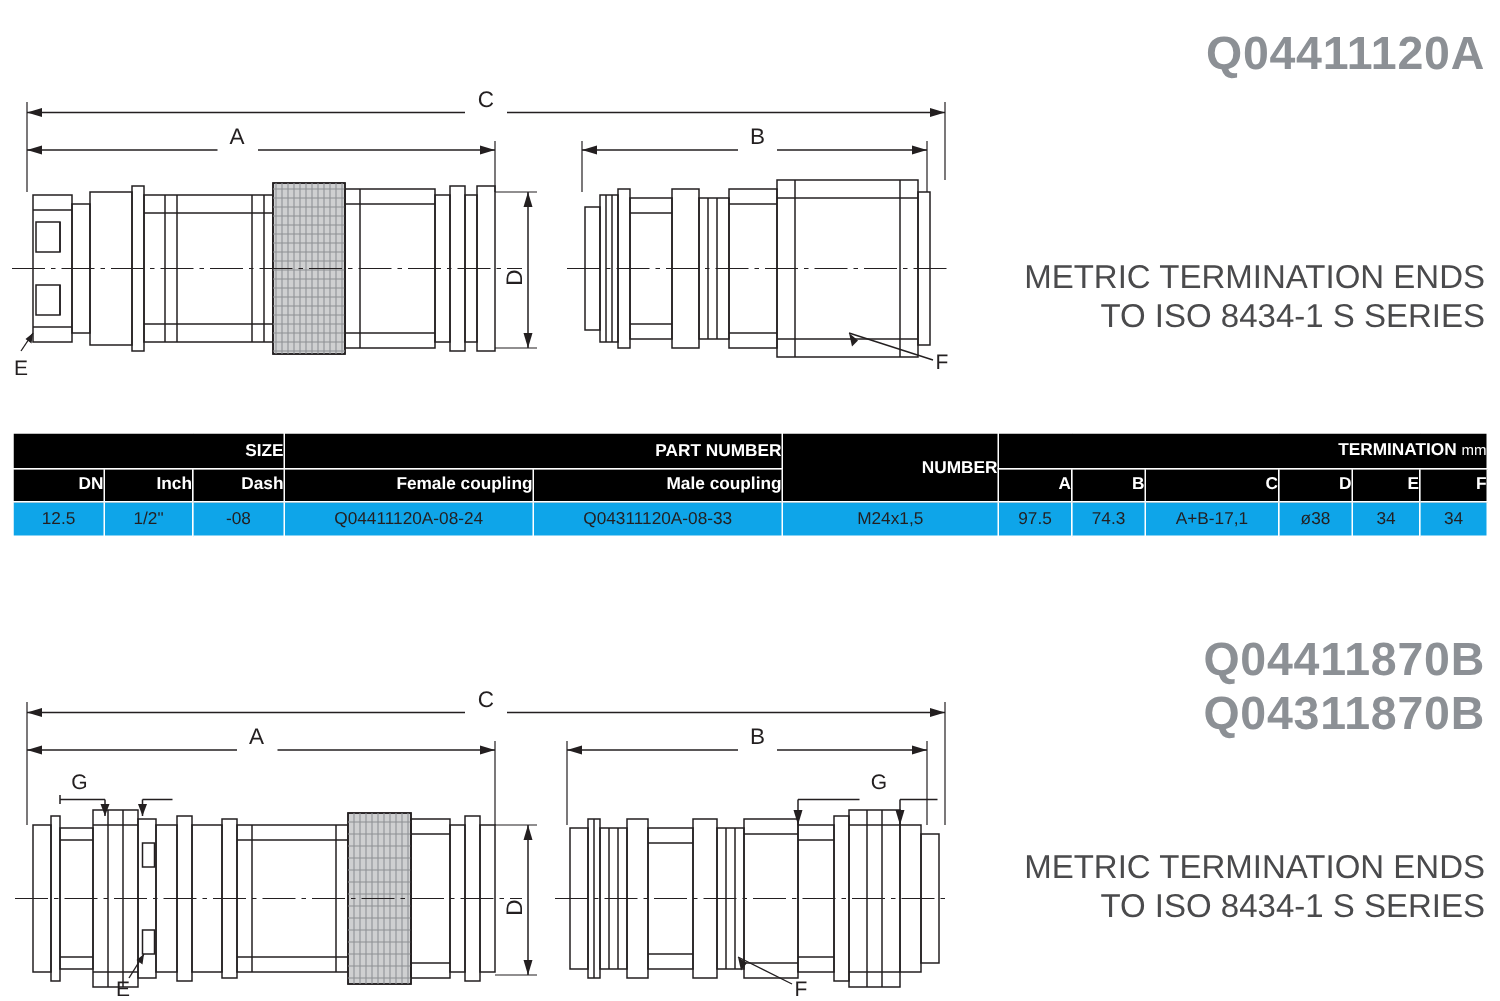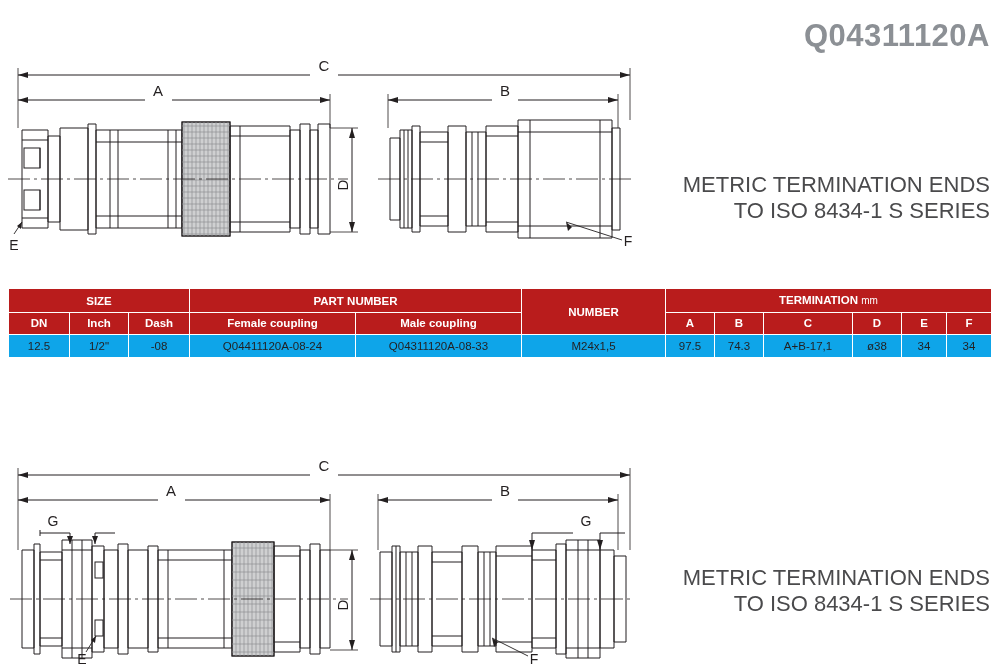--- a/index.html
+++ b/index.html
@@ -59,24 +59,25 @@
     font-size: 11.5px;
   }
   table.spec th, table.spec td {
     border: 1px solid #ffffff;
     text-align: center;
     padding: 0;
     height: 21px;
     line-height: 21px;
   }
   table.spec th {
-    background: #b91c1c;
+    background: #000000;
     color: #ffffff;
     font-weight: bold;
     font-size: 11.5px;
+    text-align: right;
   }
   table.spec th.grp {
     height: 22px;
     line-height: 22px;
   }
   table.spec td {
     background: #0ea5e9;
     color: #231f20;
     font-size: 11.5px;
     border: 1px solid #ffffff;
@@ -87,21 +88,21 @@
     font-weight: normal;
     font-size: 10px;
   }
 </style>
 </head>
 <body>
 
 <div class="page">
 
   <div class="titleblock" style="top: 18px;">
-    <div class="code">Q04311120A</div>
+    <div class="code">Q04411120A</div>
   </div>
   <div class="titleblock" style="top: 172px;">
     <div class="desc">METRIC TERMINATION ENDS</div>
     <div class="desc">TO ISO 8434-1 S SERIES</div>
   </div>
 
   <svg class="drawing" style="top:0; left:0;" width="680" height="280" viewBox="0 0 680 280">
     <g stroke="#231f20" fill="none" stroke-width="1" shape-rendering="geometricPrecision">
 
       <line x1="18" y1="75" x2="310" y2="75"></line>
@@ -273,20 +274,24 @@
         <td>97.5</td>
         <td>74.3</td>
         <td>A+B-17,1</td>
         <td>ø38</td>
         <td>34</td>
         <td>34</td>
       </tr>
     </tbody>
   </table>
 
+  <div class="titleblock" style="top: 422px;">
+    <div class="code">Q04411870B</div>
+    <div class="code">Q04311870B</div>
+  </div>
   <div class="titleblock" style="top: 565px;">
     <div class="desc">METRIC TERMINATION ENDS</div>
     <div class="desc">TO ISO 8434-1 S SERIES</div>
   </div>
 
   <svg class="drawing" style="top:400px; left:0;" width="680" height="267" viewBox="0 0 680 267">
     <g stroke="#231f20" fill="none" stroke-width="1" shape-rendering="geometricPrecision">
 
       <line x1="18" y1="75" x2="310" y2="75"></line>
       <line x1="338" y1="75" x2="630" y2="75"></line>

